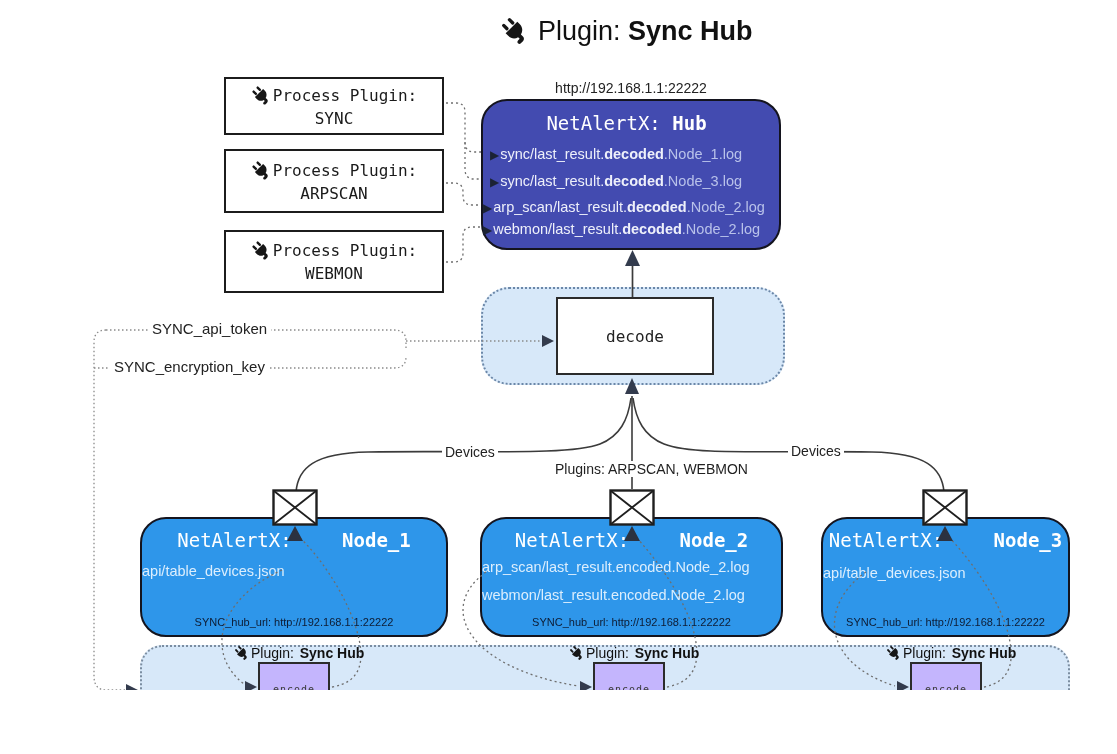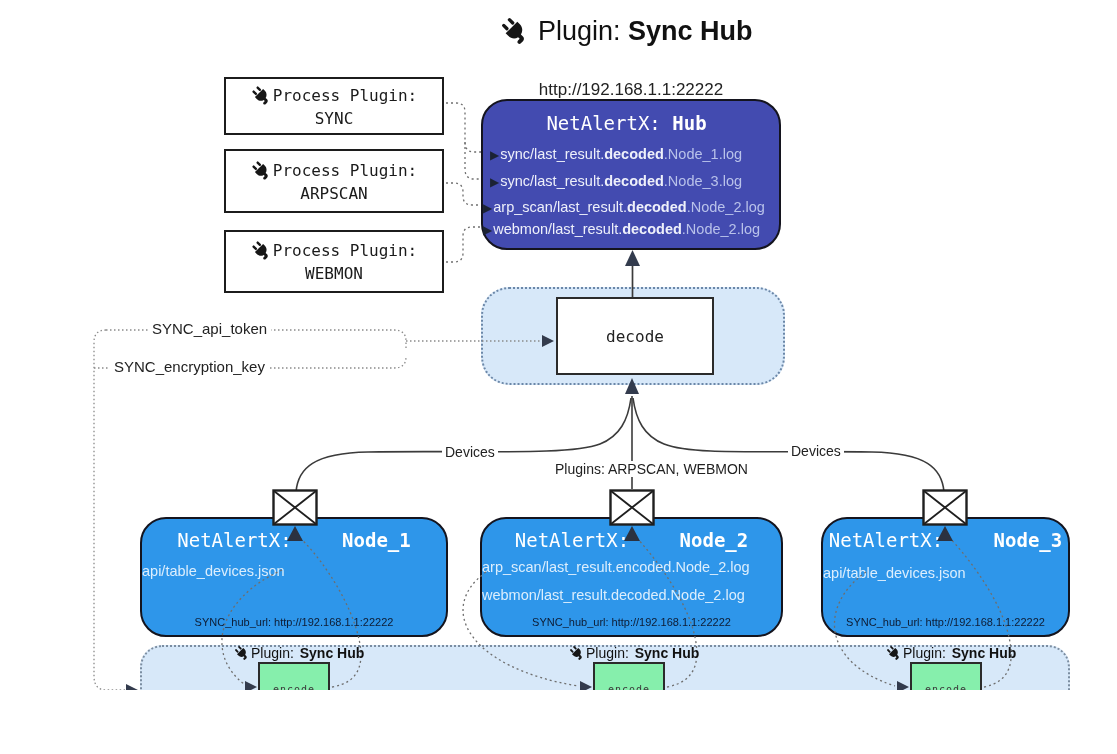--- a/index.html
+++ b/index.html
@@ -13,21 +13,21 @@
   .plug{display:inline-block;vertical-align:-6px;}
 
   
   .pbox{position:absolute;left:176px;width:220px;border:2px solid #1c1c1c;background:#fff;z-index:2;
         font-family:"DejaVu Sans Mono",monospace;font-size:16px;color:#1a1a1a;text-align:center;
         display:flex;flex-direction:column;justify-content:center;gap:3px;box-sizing:border-box;}
   #pbox1{top:77px;height:58px;} #pbox2{top:149px;height:64px;} #pbox3{top:230px;height:63px;}
   .pbox .l1{display:flex;align-items:center;justify-content:center;gap:1px;}
 
   
-  .hub-url{position:absolute;left:433px;width:300px;top:80px;text-align:center;font-size:17px;color:#222;z-index:2;}
+  .hub-url{position:absolute;left:433px;width:300px;top:80px;text-align:center;font-size:14px;color:#222;z-index:2;}
   .hub{position:absolute;left:433px;top:99px;width:300px;height:151px;background:#434BB0;
        border:2px solid #14141e;border-radius:26px;box-sizing:border-box;z-index:2;}
   .hub-title{position:absolute;left:0;right:16px;top:11px;text-align:center;
              font-family:"DejaVu Sans Mono",monospace;font-size:19px;color:#fff;padding-left:7px;}
   .hub-title .name{font-weight:bold;}
   .hub-line{position:absolute;left:0;right:0;height:22px;line-height:22px;font-size:14.5px;
             color:#eef0fa;white-space:nowrap;}
   #hline0{top:42px;padding-left:7px;} #hline1{top:69px;padding-left:7px;}
   #hline2{top:95px;} #hline3{top:117px;}
   .hub-line .arr{color:#1b2233;font-size:12px;margin-right:1px;}
@@ -59,21 +59,21 @@
   .env{position:absolute;top:489px;width:46px;height:37px;z-index:7;}
   #env1{left:224px;} #env2{left:561px;} #env3{left:874px;}
 
   
   .enc-panel{position:absolute;left:92px;top:645px;width:930px;height:80px;background:#D7E8F9;
              border:2px dotted #7b8da1;border-radius:22px;box-sizing:border-box;z-index:1;}
   .enc-label{position:absolute;top:643px;height:20px;display:flex;align-items:center;gap:1px;
              font-size:14px;color:#111;white-space:nowrap;z-index:6;}
   .enc-label .name{font-weight:bold;}
   #enclbl1{left:186px;} #enclbl2{left:521px;} #enclbl3{left:838px;}
-  .enc-box{position:absolute;top:662px;width:72px;height:54px;background:#86efac;border:2px solid #2b2b2b;
+  .enc-box{position:absolute;top:662px;width:72px;height:54px;background:#c4b5fd;border:2px solid #2b2b2b;
            box-sizing:border-box;display:flex;align-items:center;justify-content:center;z-index:2;
            font-family:"DejaVu Sans Mono",monospace;font-size:10px;letter-spacing:1px;color:#3a3a3a;}
   #enc1{left:210px;} #enc2{left:545px;} #enc3{left:862px;}
 
   
   .edge-label{position:absolute;background:#fff;font-size:14px;color:#222;padding:0 3px;z-index:6;white-space:nowrap;}
   #lbl-dev-l{left:394px;top:444px;} #lbl-dev-r{left:740px;top:443px;} #lbl-plugins{left:504px;top:461px;}
 </style>
 </head>
 <body>
@@ -162,21 +162,21 @@
       <span>NetAlertX: </span><span class="name">Node_1</span>
     </div>
     <div class="node-line" style="top:44px;">api/table_devices.json</div>
     <div class="node-url">SYNC_hub_url: http://192.168.1.1:22222</div>
   </div>
   <div class="node" id="node2">
     <div class="node-title">
       <span>NetAlertX: </span><span class="name">Node_2</span>
     </div>
     <div class="node-line" style="top:40px;">arp_scan/last_result.encoded.Node_2.log</div>
-    <div class="node-line" style="top:68px;">webmon/last_result.decoded.Node_2.log</div>
+    <div class="node-line" style="top:68px;">webmon/last_result.encoded.Node_2.log</div>
     <div class="node-url">SYNC_hub_url: http://192.168.1.1:22222</div>
   </div>
   <div class="node" id="node3">
     <div class="node-title">
       <span>NetAlertX: </span><span class="name">Node_3</span>
     </div>
     <div class="node-line" style="top:46px;">api/table_devices.json</div>
     <div class="node-url">SYNC_hub_url: http://192.168.1.1:22222</div>
   </div>
 

